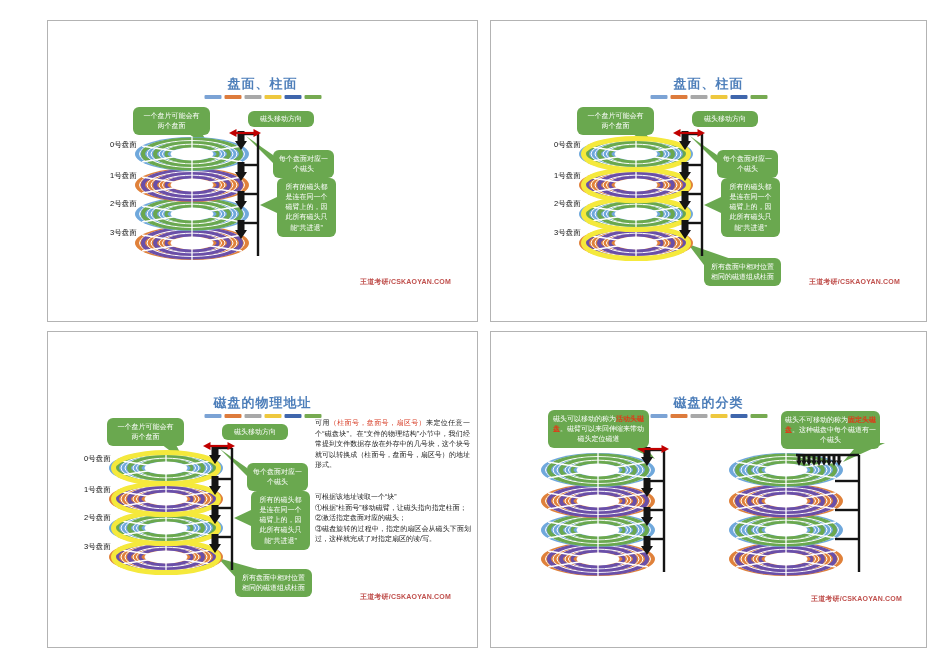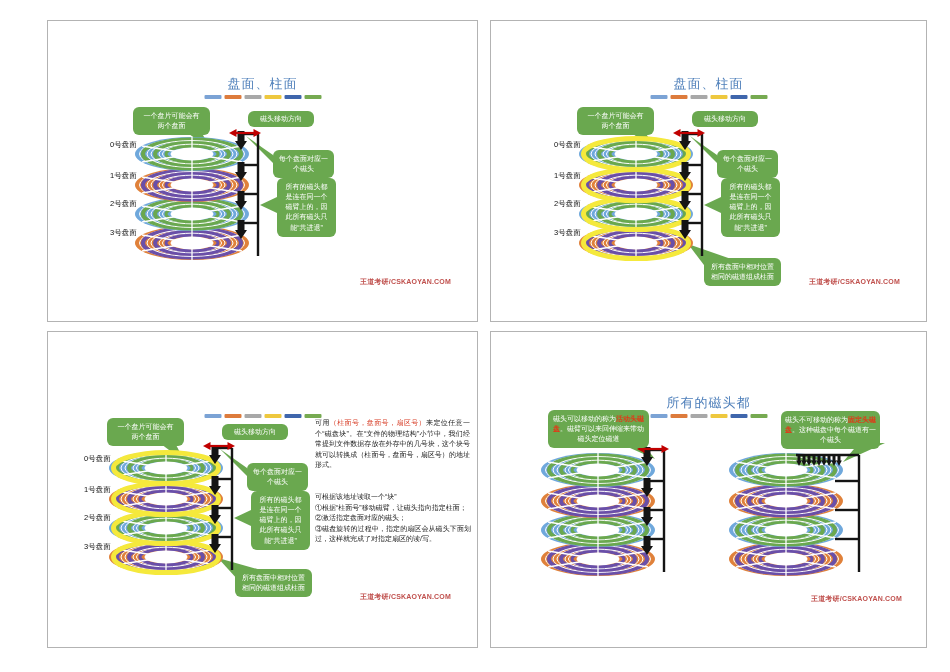--- a/index.html
+++ b/index.html
@@ -5,21 +5,21 @@
   * { margin:0; padding:0; box-sizing:border-box; }
   html,body { width:950px; height:672px; background:#ffffff;
               font-family:"Liberation Sans", sans-serif; position:relative; overflow:hidden; }
   .slide { position:absolute; background:#fff; border:1px solid #b3b3b3; overflow:hidden; }
   #slide1 { left:47px;  top:20px;  width:431px; height:302px; }
   #slide2 { left:490px; top:20px;  width:437px; height:302px; }
   #slide3 { left:47px;  top:331px; width:431px; height:317px; }
   #slide4 { left:490px; top:331px; width:437px; height:317px; }
 
   .slide-title { position:absolute; left:0; width:100%; text-align:center;
-                 color:#4e7fba; font-size:13px; font-weight:normal; letter-spacing:1px; }
+                 color:#4e7fba; font-size:13px; font-weight:bold; letter-spacing:1px; }
   .dash-row { position:absolute; left:50%; transform:translateX(-50%); display:flex; gap:3px; }
   .dash { width:17px; height:4px; border-radius:1px; }
   .d0{background:#7ba3d5}.d1{background:#dd7b3c}.d2{background:#a8a8a8}
   .d3{background:#eec83e}.d4{background:#3f66ac}.d5{background:#76aa51}
 
   .callout { position:absolute; background:#6aa84f; color:#fff; border-radius:6px;
              font-size:7px; line-height:1.45; text-align:center; padding:4px 3px;
              white-space:pre-line; }
   .callout .hl { color:#e03a18; font-weight:bold; }
 
@@ -212,20 +212,21 @@
 是连在同一个
 磁臂上的，因
 此所有磁头只
 能“共进退”</div>
   <div class="callout" style="left:213px;top:237px;width:77px">所有盘面中相对位置
 相同的磁道组成柱面</div>
   <div class="watermark" style="right:26px;top:256px">王道考研/CSKAOYAN.COM</div>
 </div>
 
 <div class="slide" id="slide3">
+  <div class="slide-title" style="top:62px">磁盘的物理地址</div>
   <div class="dash-row" style="top:82px">
     <span class="dash d0"></span>
       <span class="dash d1"></span>
       <span class="dash d2"></span>
       <span class="dash d3"></span>
       <span class="dash d4"></span>
       <span class="dash d5"></span>
   </div>
   <svg class="diagram" width="431" height="317" viewBox="0 0 431 317">
     <polygon points="109,109 126,109 137,130" fill="#6aa84f"></polygon>
@@ -253,21 +254,21 @@
 相同的磁道组成柱面</div>
   <div class="bodytext" style="left:267px;top:86px;width:155px"><span>可用</span><span class="red">（柱面号，盘面号，扇区号）</span><span>来定位任意一个“磁盘块”。在“文件的物理结构”小节中，我们经常提到文件数据存放在外存中的几号块，这个块号就可以转换成（柱面号，盘面号，扇区号）的地址形式。</span></div>
   <div class="bodytext pre" style="left:267px;top:160px;width:156px">可根据该地址读取一个“块”
 ①根据“柱面号”移动磁臂，让磁头指向指定柱面；
 ②激活指定盘面对应的磁头；
 ③磁盘旋转的过程中，指定的扇区会从磁头下面划过，这样就完成了对指定扇区的读/写。</div>
   <div class="watermark" style="right:26px;top:260px">王道考研/CSKAOYAN.COM</div>
 </div>
 
 <div class="slide" id="slide4">
-  <div class="slide-title" style="top:62px">所有的磁头都</div>
+  <div class="slide-title" style="top:62px">磁盘的分类</div>
   <div class="dash-row" style="top:82px">
     <span class="dash d0"></span>
       <span class="dash d1"></span>
       <span class="dash d2"></span>
       <span class="dash d3"></span>
       <span class="dash d4"></span>
       <span class="dash d5"></span>
   </div>
   <svg class="diagram" width="437" height="317" viewBox="0 0 437 317">
     <polygon points="130,112 152,112 164,127" fill="#6aa84f"></polygon>

